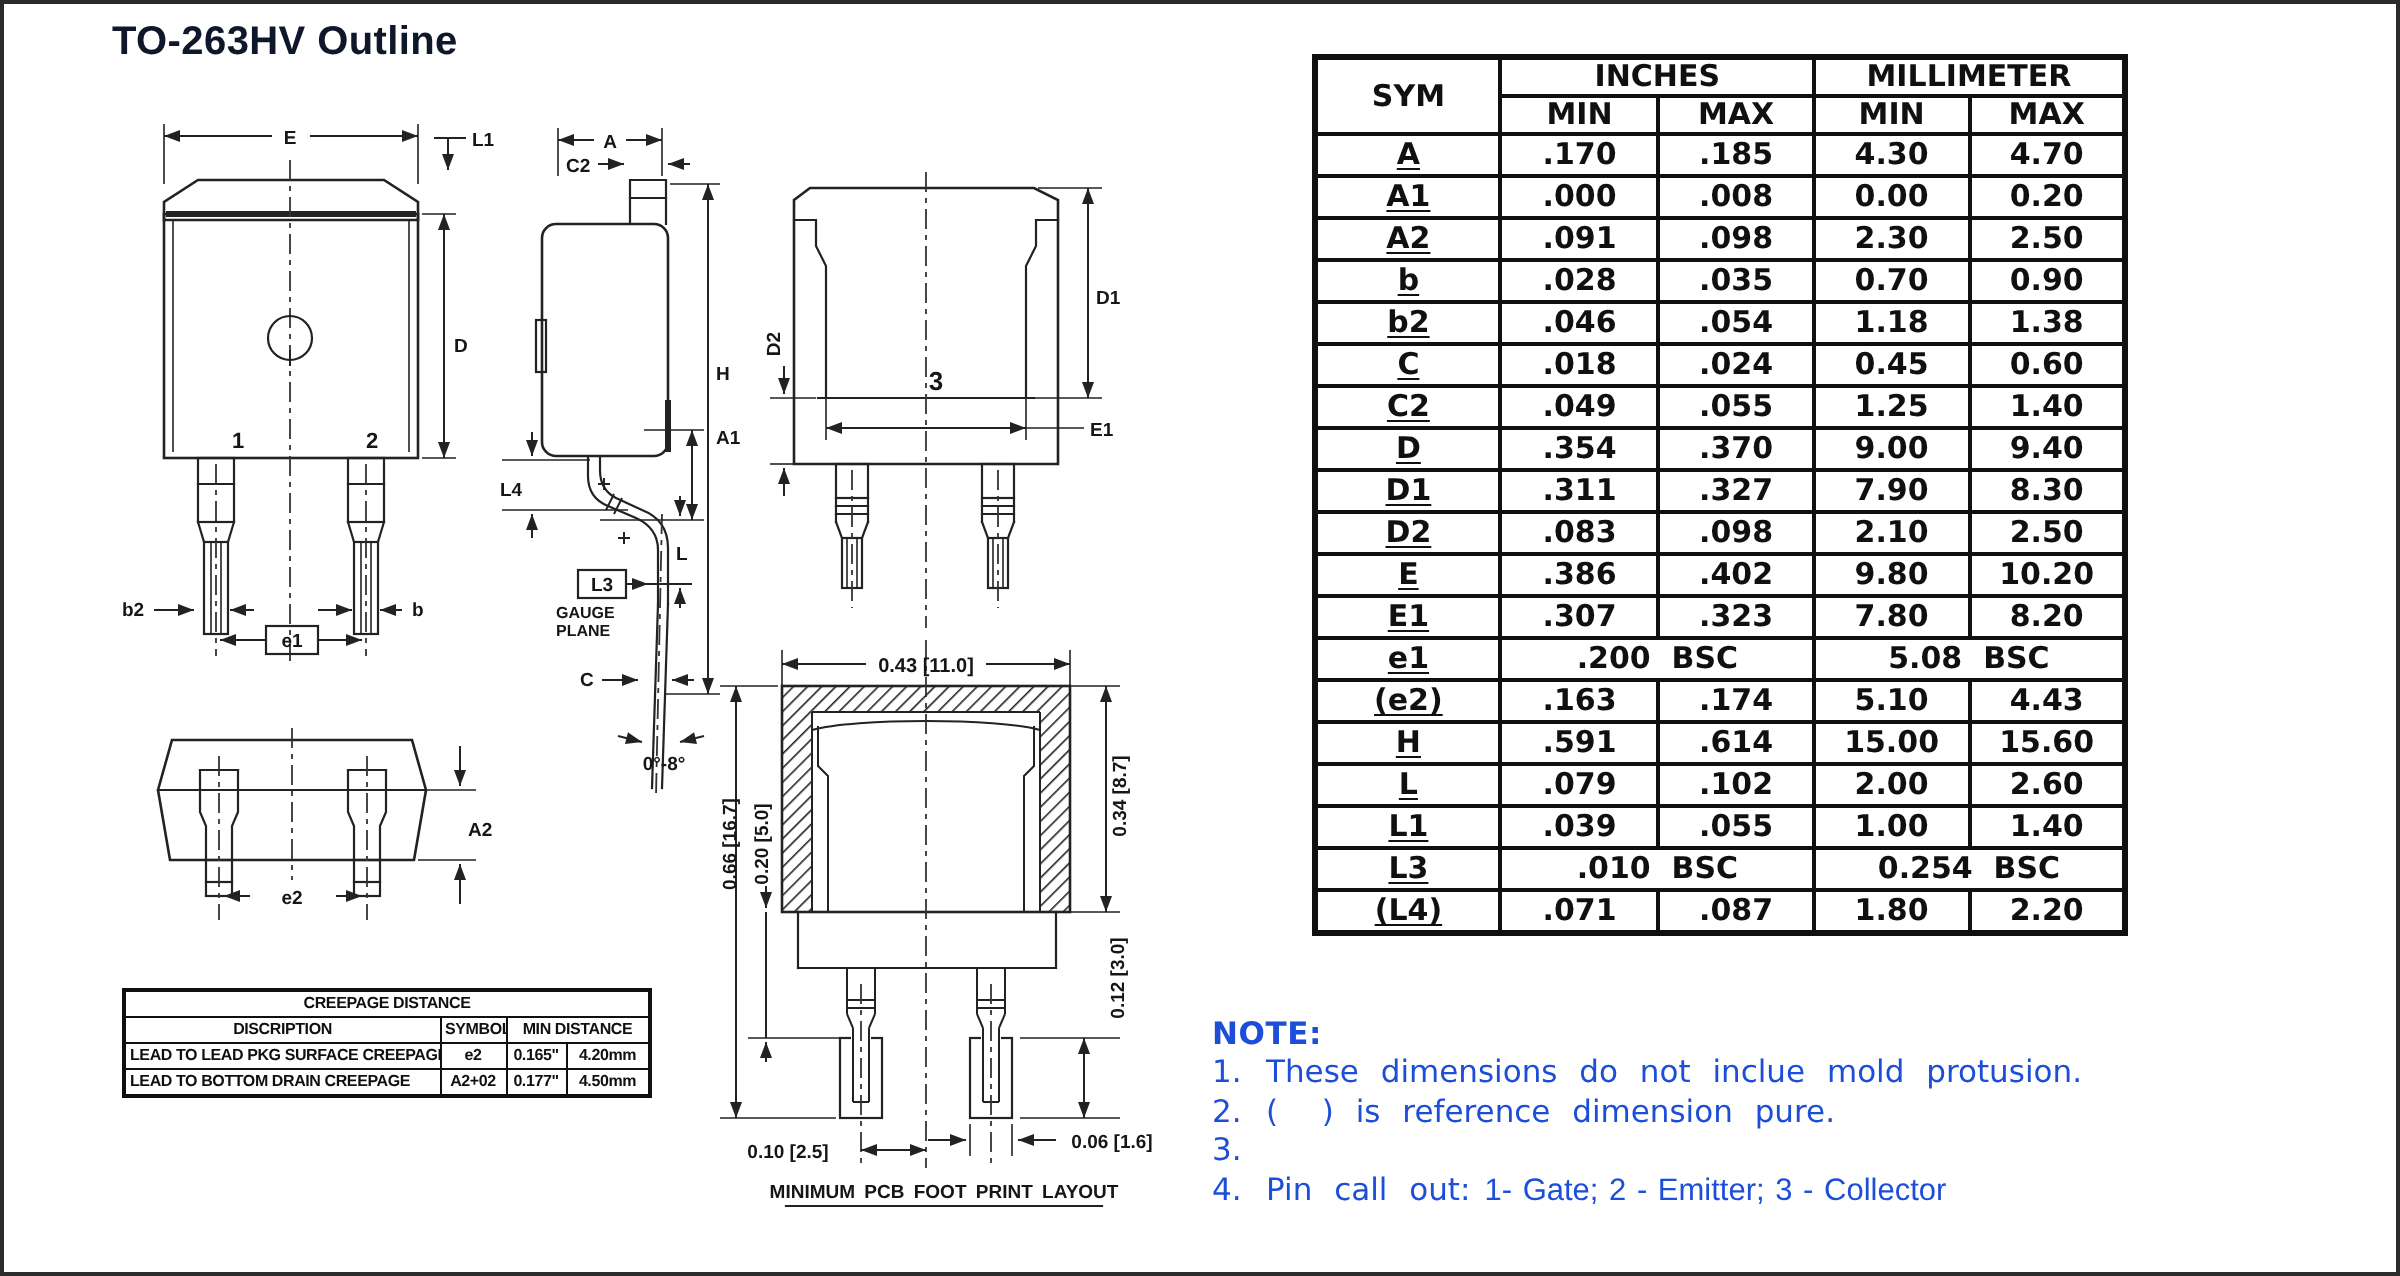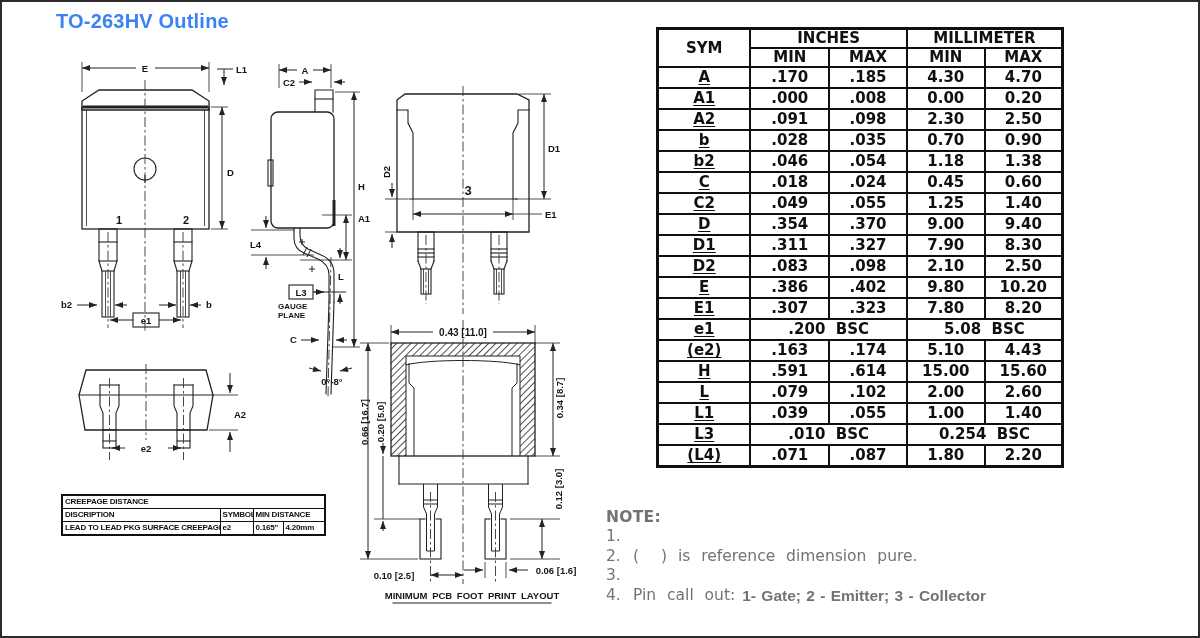--- a/index.html
+++ b/index.html
@@ -1,21 +1,21 @@
 <!DOCTYPE html>
 <html><head>
 <meta charset="utf-8">
 <style>
   html,body{margin:0;padding:0}
   body{
     width:1200px;height:638px;position:relative;background:#fff;
     font-family:"Liberation Sans",sans-serif;color:#1c1c1c;
     box-sizing:border-box;border:2px solid #2b2b2b;overflow:hidden;
   }
-  .title{position:absolute;left:54px;top:8px;font-size:20px;font-weight:bold;letter-spacing:.2px;color:#3b82f6}
+  .title{position:absolute;left:54px;top:8px;font-size:20px;font-weight:bold;letter-spacing:.2px;color:#0f172a}
 
   
   table.dim{
     position:absolute;left:654px;top:25px;width:408px;
     border-collapse:collapse;table-layout:fixed;
     font-family:"DejaVu Sans",sans-serif;font-size:15px;font-weight:bold;color:#101010;
     border:3px solid #101010;
   }
   table.dim th,table.dim td{
     border:2px solid #101010;text-align:center;padding:0;
@@ -25,29 +25,29 @@
   table.dim td.sym{text-decoration:underline;text-underline-offset:2px}
 
   
   table.creep{
     position:absolute;left:59px;top:492px;width:263px;
     border-collapse:collapse;table-layout:fixed;
     font-family:"Liberation Sans",sans-serif;font-size:8px;font-weight:bold;
     letter-spacing:-.2px;color:#101010;border:2px solid #101010;
   }
   table.creep td{border:1.5px solid #101010;padding:0 2px;height:12px;line-height:12px;white-space:nowrap;overflow:hidden}
-  table.creep td.c{text-align:left}
+  table.creep td.c{text-align:center}
 
   
-  .notes{position:absolute;left:604px;top:506px;width:590px;font-family:"DejaVu Sans",sans-serif;font-size:15.5px;color:#737373}
+  .notes{position:absolute;left:604px;top:506px;width:590px;font-family:"DejaVu Sans",sans-serif;font-size:15.5px;color:#1d4ed8}
   .notes .heading{font-weight:bold;letter-spacing:.3px;margin-bottom:1px}
   .note-row{display:flex;line-height:19.5px}
   .note-num{width:27px;flex:none}
   .note-text{word-spacing:6px;white-space:pre-wrap}
-  .note-bold{font-family:"Liberation Sans",sans-serif;font-weight:bold;word-spacing:1px;margin-left:7px}
+  .note-bold{font-family:"Liberation Sans",sans-serif;font-weight:normal;word-spacing:1px;margin-left:7px}
 
   
   .ln{stroke:#222;stroke-width:1.3;fill:none;stroke-linecap:square}
   .ln2{stroke:#222;stroke-width:1.1;fill:none;stroke-linecap:square}
   .thin{stroke:#222;stroke-width:.8;fill:none}
   .thick{stroke:#222;stroke-width:3;fill:none}
   .dim{stroke:#222;stroke-width:1;fill:none}
   .cl{stroke:#333;stroke-width:.9;fill:none;stroke-dasharray:10 3 2.5 3}
   .wfill{fill:#fff}
   .lbl{font-family:"Liberation Sans",sans-serif;font-size:9.5px;font-weight:bold;fill:#161616}
@@ -520,27 +520,34 @@
     <td class="c">DISCRIPTION</td>
     <td class="c">SYMBOL</td>
     <td colspan="2" class="c">MIN DISTANCE</td>
   </tr>
   <tr>
     <td>LEAD TO LEAD PKG SURFACE CREEPAGE</td>
     <td class="c">e2</td>
     <td class="c">0.165"</td>
     <td class="c">4.20mm</td>
   </tr>
+  <tr>
+    <td>LEAD TO BOTTOM DRAIN CREEPAGE</td>
+    <td class="c">A2+02</td>
+    <td class="c">0.177"</td>
+    <td class="c">4.50mm</td>
+  </tr>
 </tbody>
   </table>
 
 <div class="notes">
   <div class="heading">NOTE:</div>
   <div class="note-row">
     <span class="note-num">1.</span>
+    <span class="note-text">These dimensions do not inclue mold protusion.</span>
   </div>
   <div class="note-row">
     <span class="note-num">2.</span>
     <span class="note-text">(  ) is reference dimension pure.</span>
   </div>
   <div class="note-row">
     <span class="note-num">3.</span>
   </div>
   <div class="note-row">
     <span class="note-num">4.</span>

